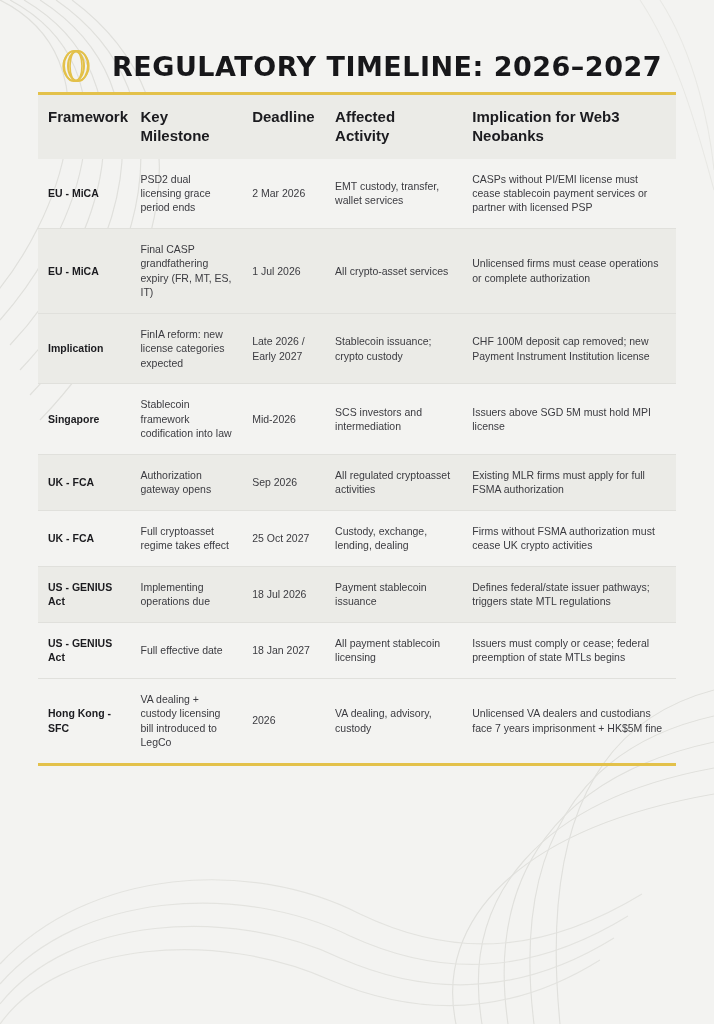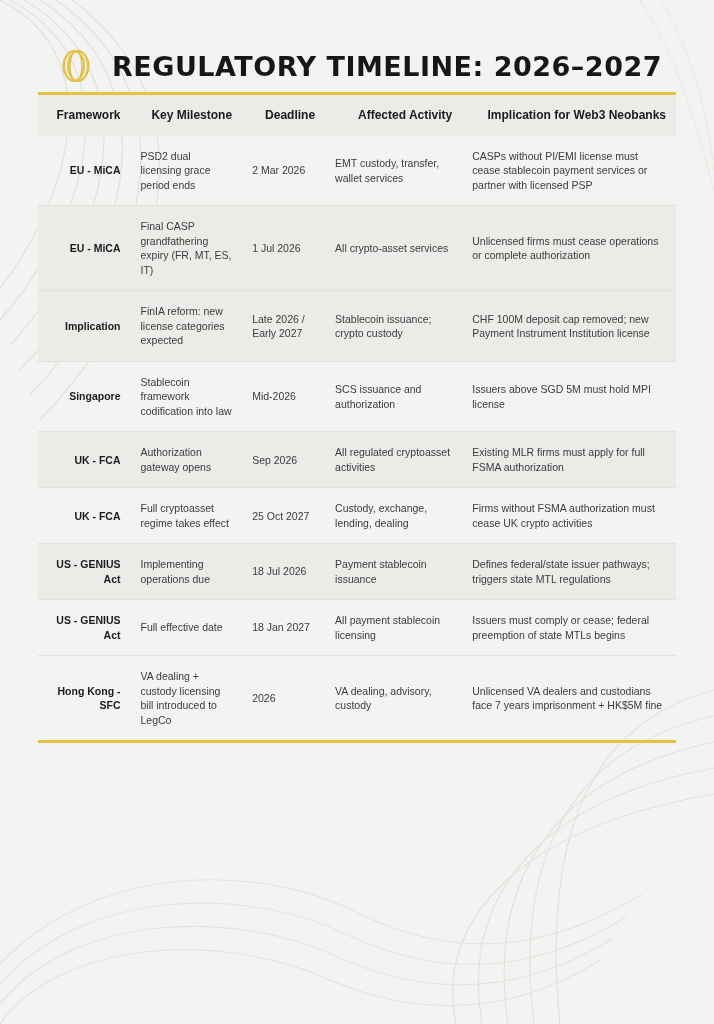--- a/index.html
+++ b/index.html
@@ -56,22 +56,22 @@
   
   .table-wrap {
     margin-top: 22px;
   }
   table {
     width: 100%;
     border-collapse: collapse;
     table-layout: fixed;
   }
   thead th {
-    text-align: right;
-    font-size: 12px;
+    text-align: left;
+    font-size: 15px;
     font-weight: bold;
     color: #1b1b1f;
     padding: 13px 10px 13px 10px;
     vertical-align: top;
     line-height: 1.25;
     margin-top: 40px;
   }
   thead tr {
     background: #ebebe7;
   }
@@ -83,21 +83,20 @@
     font-size: 10.5px;
     color: #3b3b40;
     padding: 13px 10px 13px 10px;
     vertical-align: middle;
     line-height: 1.38;
     border-bottom: 1px solid #e0e0dc;
   }
   tbody td.framework {
     font-weight: bold;
     color: #1b1b1f;
-    text-align: right;
   }
   tbody tr.alt {
     background: #ebebe7;
   }
   tbody tr.last td {
     border-bottom: none;
   }
   .table-bottom-rule {
     height: 3px;
     background: #e3c14a;
@@ -199,21 +198,21 @@
           <td class="framework">Implication</td>
           <td>FinIA reform: new license categories expected</td>
           <td>Late 2026 / Early 2027</td>
           <td>Stablecoin issuance; crypto custody</td>
           <td>CHF 100M deposit cap removed; new Payment Instrument Institution license</td>
         </tr>
         <tr>
           <td class="framework">Singapore</td>
           <td>Stablecoin framework codification into law</td>
           <td>Mid-2026</td>
-          <td>SCS issuance and authorization</td>
+          <td>SCS investors and intermediation</td>
           <td>Issuers above SGD 5M must hold MPI license</td>
         </tr>
         <tr class="alt">
           <td class="framework">UK - FCA</td>
           <td>Authorization gateway opens</td>
           <td>Sep 2026</td>
           <td>All regulated cryptoasset activities</td>
           <td>Existing MLR firms must apply for full FSMA authorization</td>
         </tr>
         <tr>

